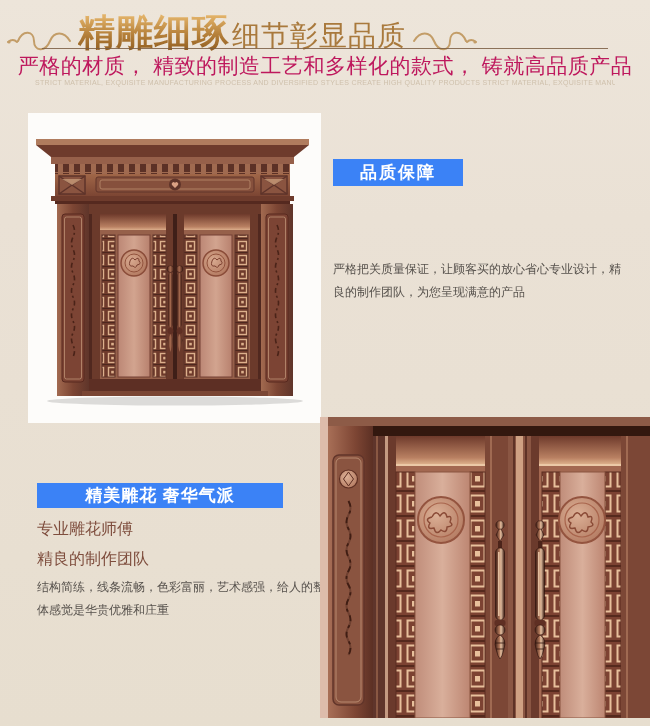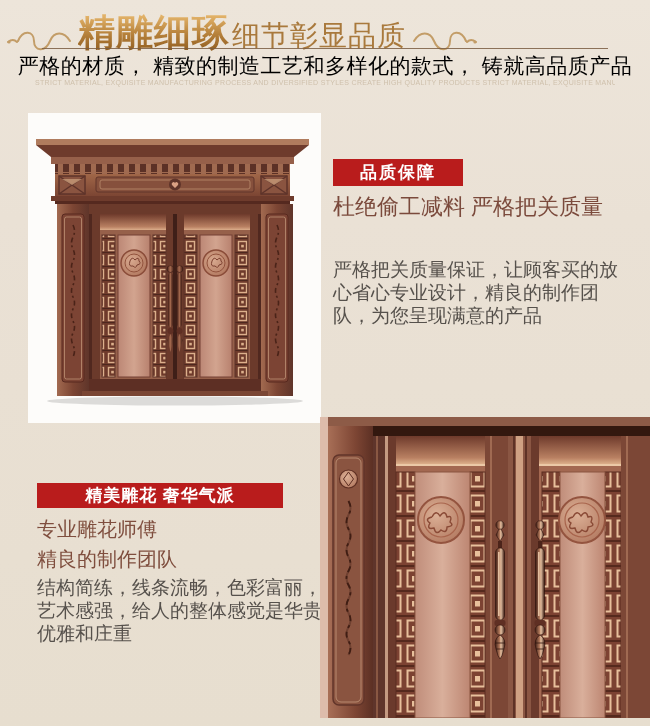--- a/index.html
+++ b/index.html
@@ -16,46 +16,46 @@
     -webkit-background-clip:text;background-clip:text;color:transparent;
     vertical-align:baseline;
   }
   .hdr .small{
     font-size:28px;color:#a9793c;letter-spacing:1px;vertical-align:baseline;margin-left:2px;
   }
   .flourish{vertical-align:middle;margin:0 6px;}
   .hr-line{position:absolute;top:48px;left:42px;width:566px;height:1px;background:#7a5d42;opacity:.85;}
   .tagline{
     position:absolute;top:52px;left:0;width:650px;text-align:center;
-    font-size:21px;color:#000000;letter-spacing:.5px;
+    font-size:21px;color:#be185d;letter-spacing:.5px;
   }
   .watermark{
     position:absolute;top:78px;left:35px;width:580px;height:9px;overflow:hidden;
     font-size:7px;line-height:9px;color:#cfc0ac;text-align:center;white-space:nowrap;letter-spacing:.3px;
   }
   
   .card-full{
     position:absolute;left:28px;top:113px;width:293px;height:310px;background:#fdfcfa;
   }
   .card-closeup{
     position:absolute;left:320px;top:417px;width:330px;height:301px;overflow:hidden;
   }
   figure{margin:0;}
   
   .badge{
-    position:absolute;background:#b91c1c;color:#fff;font-weight:bold;
+    position:absolute;background:#3b82f6;color:#fff;font-weight:bold;
     display:flex;align-items:center;justify-content:center;
     font-size:17px;letter-spacing:2px;
   }
   .badge-quality{left:333px;top:159px;width:130px;height:27px;}
   .badge-carving{left:37px;top:483px;width:246px;height:25px;letter-spacing:1px;}
   .heading{position:absolute;color:#7b4a3c;}
   .heading-quality{left:333px;top:192px;font-size:22px;line-height:29px;}
-  .heading-carving{left:37px;top:514px;font-size:20px;line-height:30px;color:#7f4e3e;}
-  .para{position:absolute;font-size:19px;line-height:23px;color:#56514c;}
+  .heading-carving{left:37px;top:514px;font-size:16px;line-height:30px;color:#7f4e3e;}
+  .para{position:absolute;font-size:12px;line-height:23px;color:#56514c;}
   .para-quality{left:333px;top:258px;width:297px;}
   .para-carving{left:37px;top:576px;width:292px;}
 </style>
 </head>
 <body>
 
 <div class="hdr">
   <svg class="flourish" width="66" height="26" viewBox="0 0 66 26">
     <path d="M2,14 q5,-4 9,0 M12,13 c5,-12 16,-10 16,0 c0,10 11,12 16,0 c4,-10 14,-10 20,0" fill="none" stroke="#c39d68" stroke-width="2" stroke-linecap="round"></path>
     <circle cx="3" cy="14" r="1.6" fill="#c39d68"></circle>
@@ -188,21 +188,20 @@
   </g>
 
   <rect x="61" y="266" width="172" height="12" fill="#5d2f24"></rect>
   <rect x="54" y="278" width="186" height="5" fill="#7a4634"></rect>
   <ellipse cx="147" cy="288" rx="128" ry="4.5" fill="#000" opacity=".13"></ellipse>
 </svg>
 </figure>
 
 <div class="badge badge-quality">品质保障</div>
 <div class="heading heading-quality">
-  <div>杜绝偷工减料 严格把关质量</div>
 </div>
 <div class="para para-quality">严格把关质量保证，让顾客买的放心省心专业设计，精良的制作团队，为您呈现满意的产品</div>
 
 <div class="badge badge-carving">精美雕花 奢华气派</div>
 <div class="heading heading-carving">
   <div>专业雕花师傅</div>
   <div>精良的制作团队</div>
 </div>
 <div class="para para-carving">结构简练，线条流畅，色彩富丽，艺术感强，给人的整体感觉是华贵优雅和庄重</div>
 

